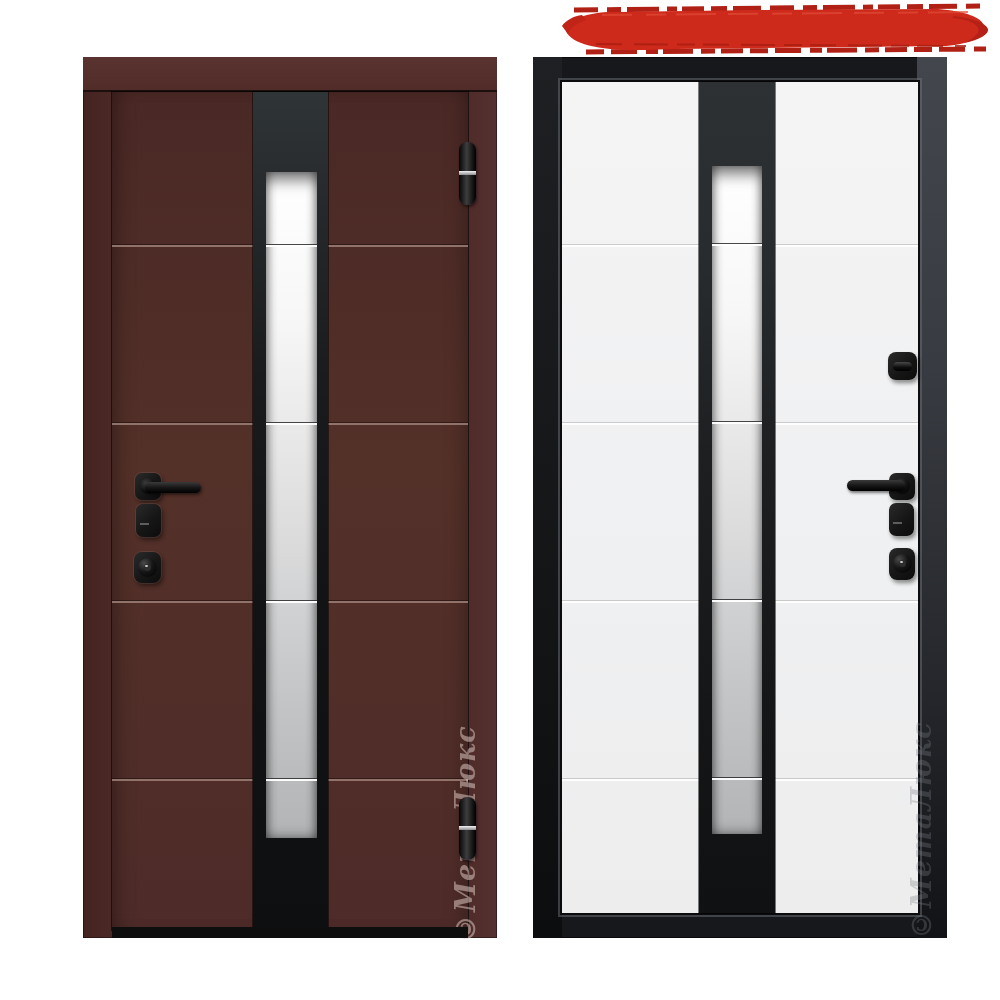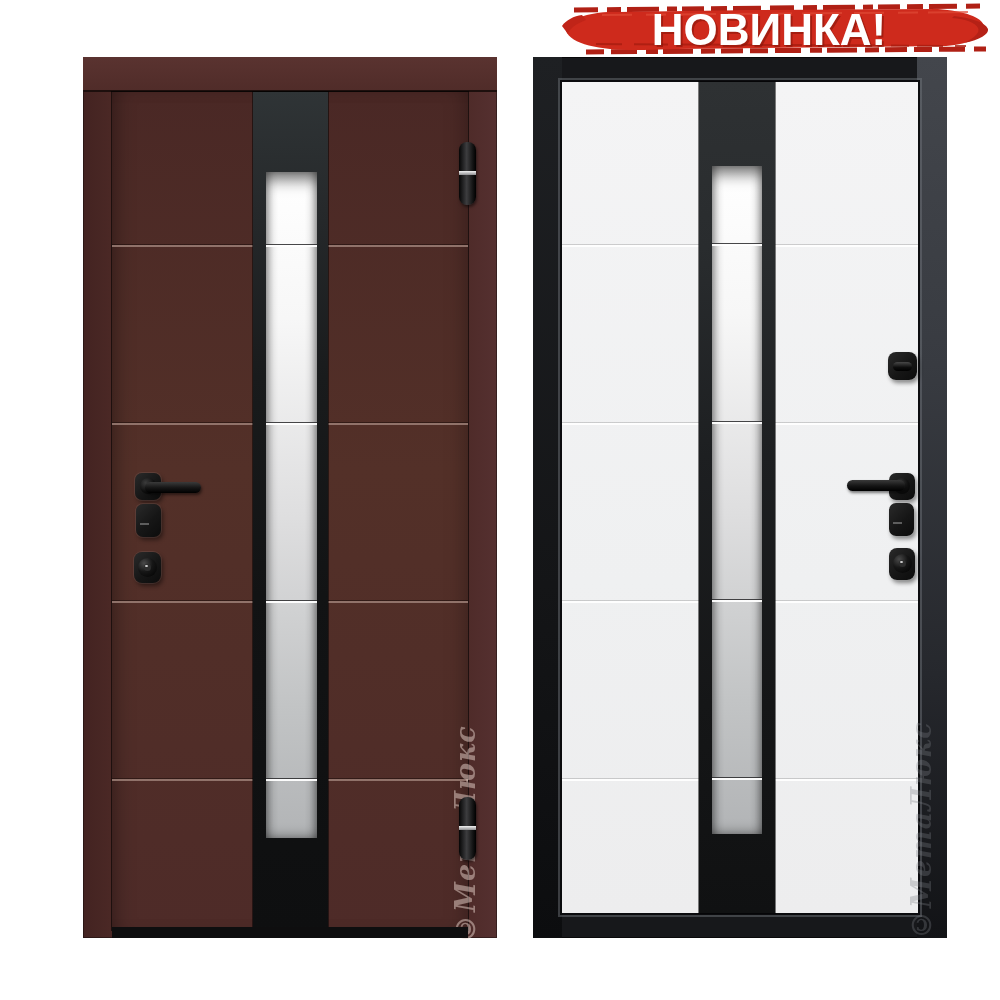--- a/index.html
+++ b/index.html
@@ -119,21 +119,20 @@
   <svg width="436" height="56" viewBox="0 0 436 56">
     <line x1="18" y1="8" x2="424" y2="4" stroke="#b02015" stroke-width="5" stroke-dasharray="24 9 14 6 32 8 10 5 22 7 16 6 28 9"></line>
     <line x1="30" y1="50" x2="432" y2="47" stroke="#b02015" stroke-width="5" stroke-dasharray="18 7 26 9 12 5 30 8 14 6 22 7"></line>
     <path d="M10,29 C13,17 32,9 62,10 L200,8 L382,7 C408,9 426,15 428,24
              C430,33 417,42 390,44 L120,47 L88,48 C48,49 15,43 10,29 Z" fill="#ce2a1c"></path>
     <path d="M6,24 C10,18 18,14 26,13 L30,18 C20,22 14,26 12,32 Z" fill="#c02418"></path>
     <path d="M398,14 C416,16 430,21 432,27 C433,32 424,38 408,41 C420,35 424,30 422,26 C420,21 410,17 396,16 Z" fill="#b52116"></path>
     <line x1="46" y1="13" x2="420" y2="10" stroke="#e04a36" stroke-width="2" stroke-dasharray="30 14 20 10 40 12" opacity="0.7"></line>
     <line x1="40" y1="42" x2="410" y2="44" stroke="#a81d10" stroke-width="2" stroke-dasharray="26 12 34 9 18 8" opacity="0.8"></line>
   </svg>
-  <div class="label">НОВИНКА!</div>
 </div>
 
 <div id="doorL" class="abs door">
   <div class="abs framebg"></div>
   <div class="abs topbar"></div>
 
   <div class="abs leaf" style="left:29px;top:35px;width:356px;height:838px;">
     <div class="abs grooveL" style="top:152px;"></div>
     <div class="abs grooveL" style="top:330px;"></div>
     <div class="abs grooveL" style="top:508px;"></div>

